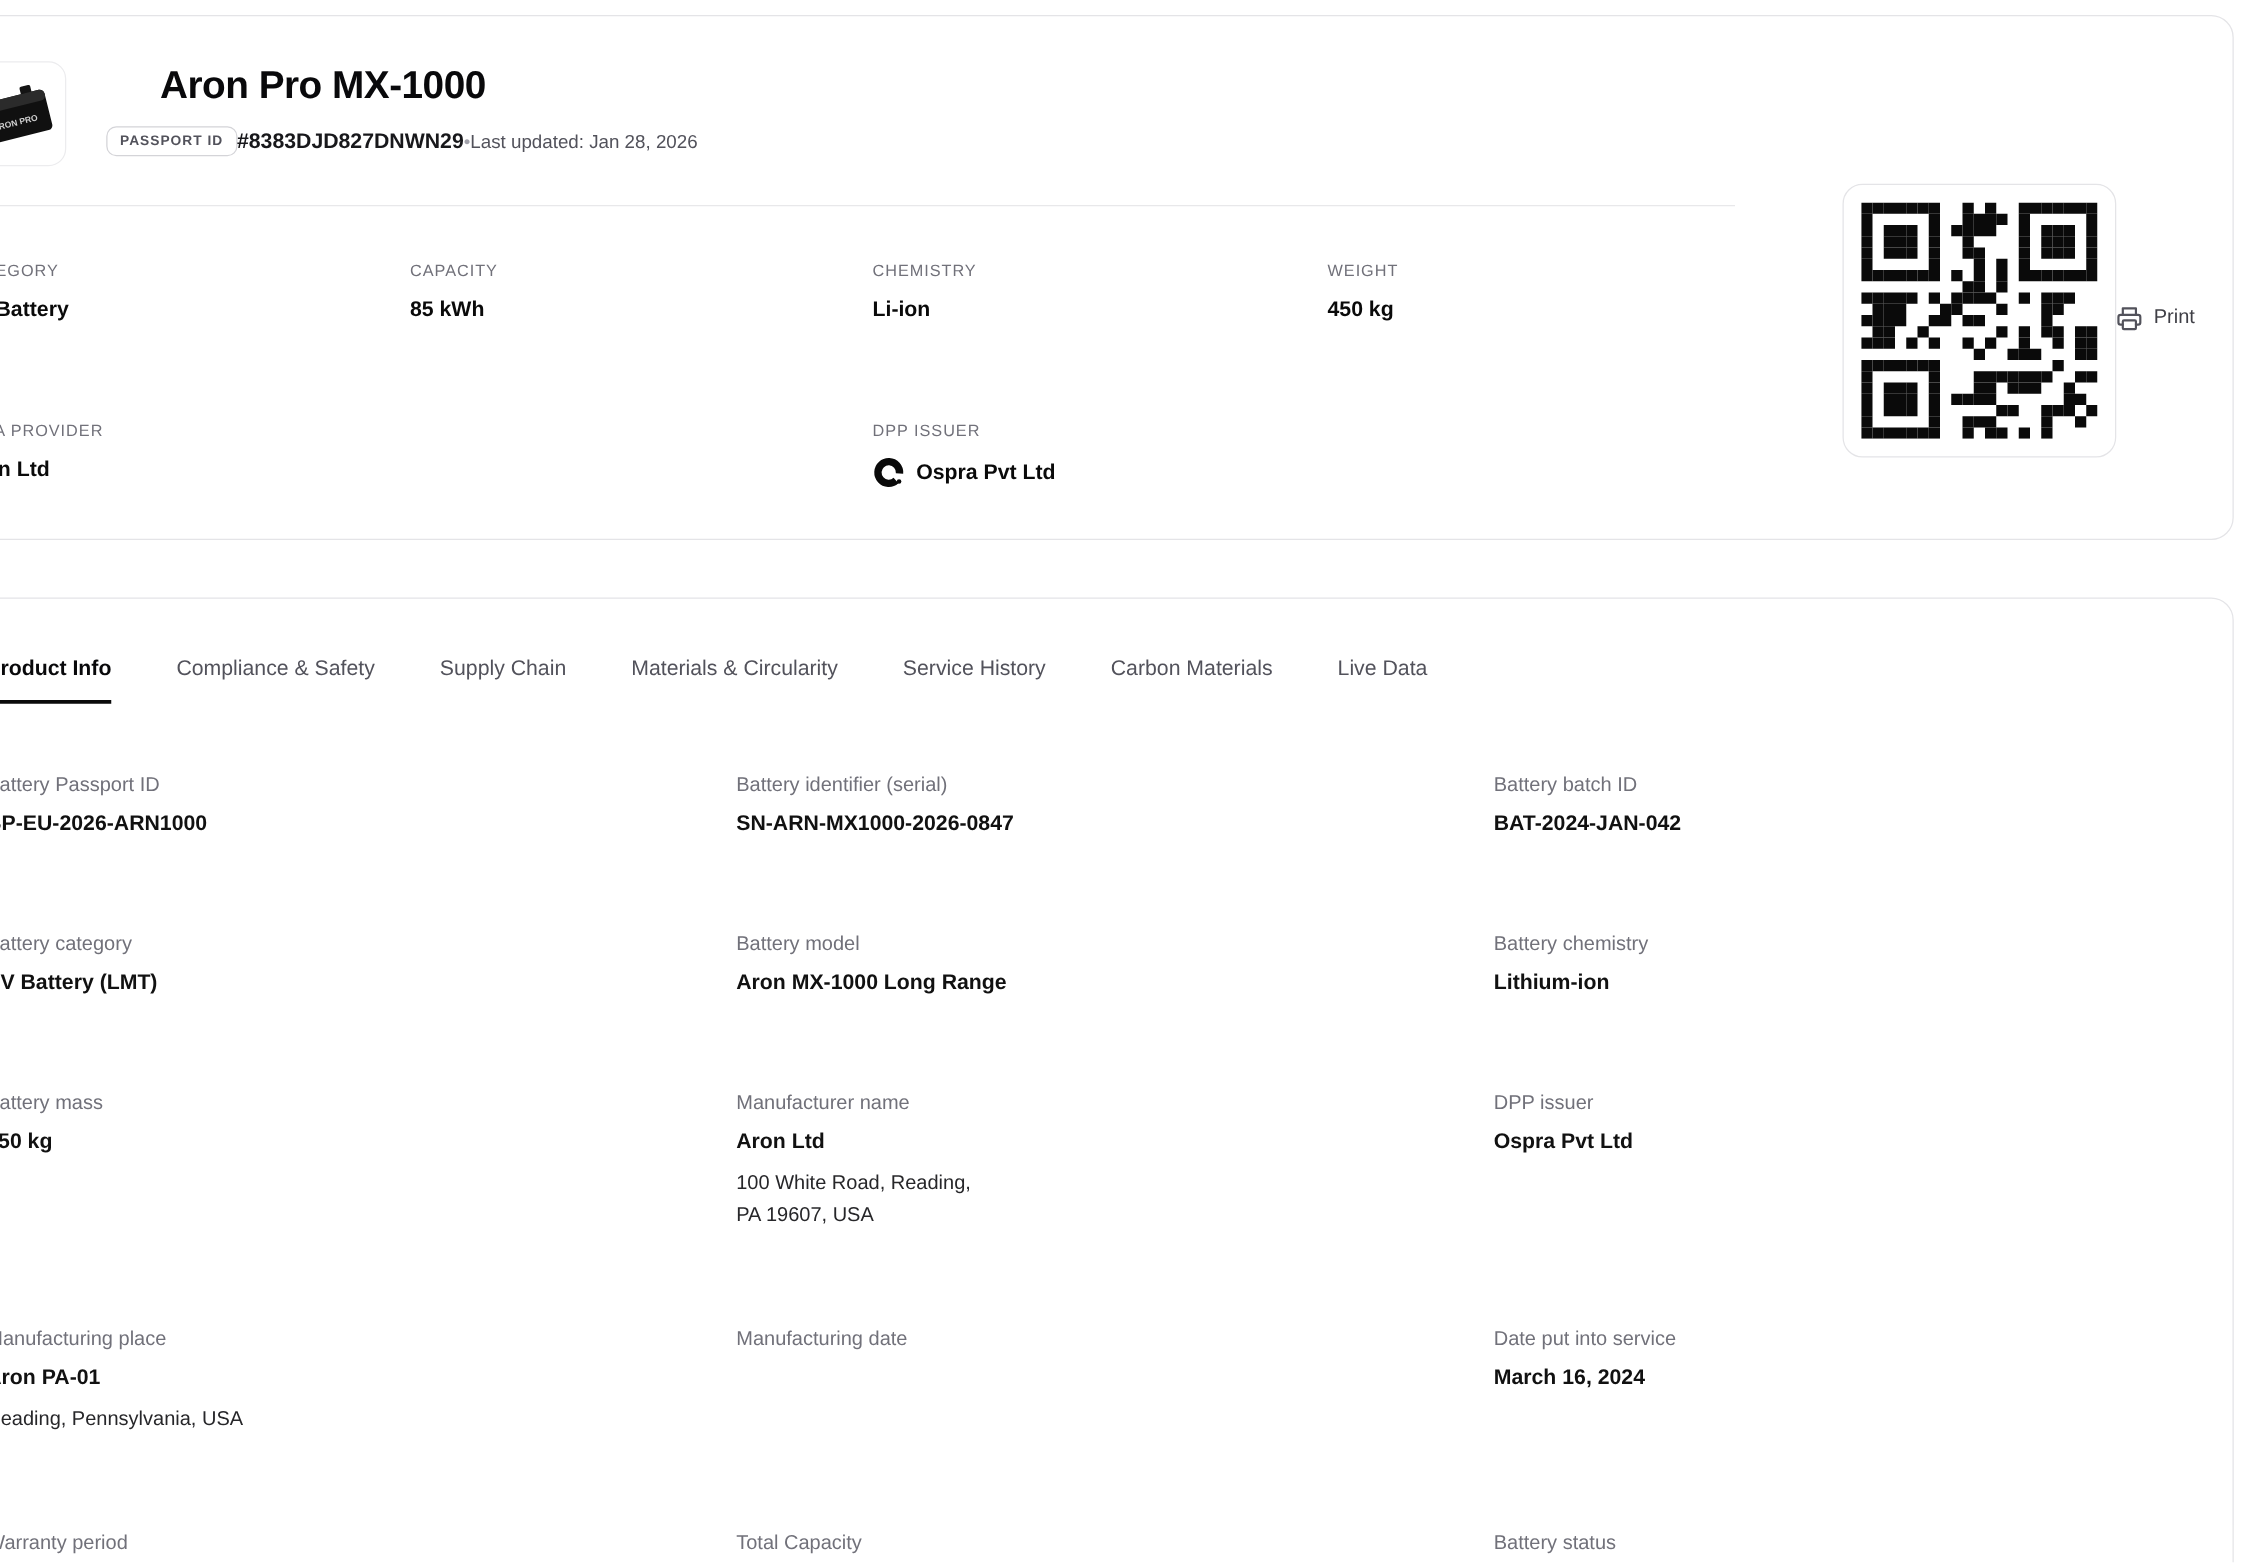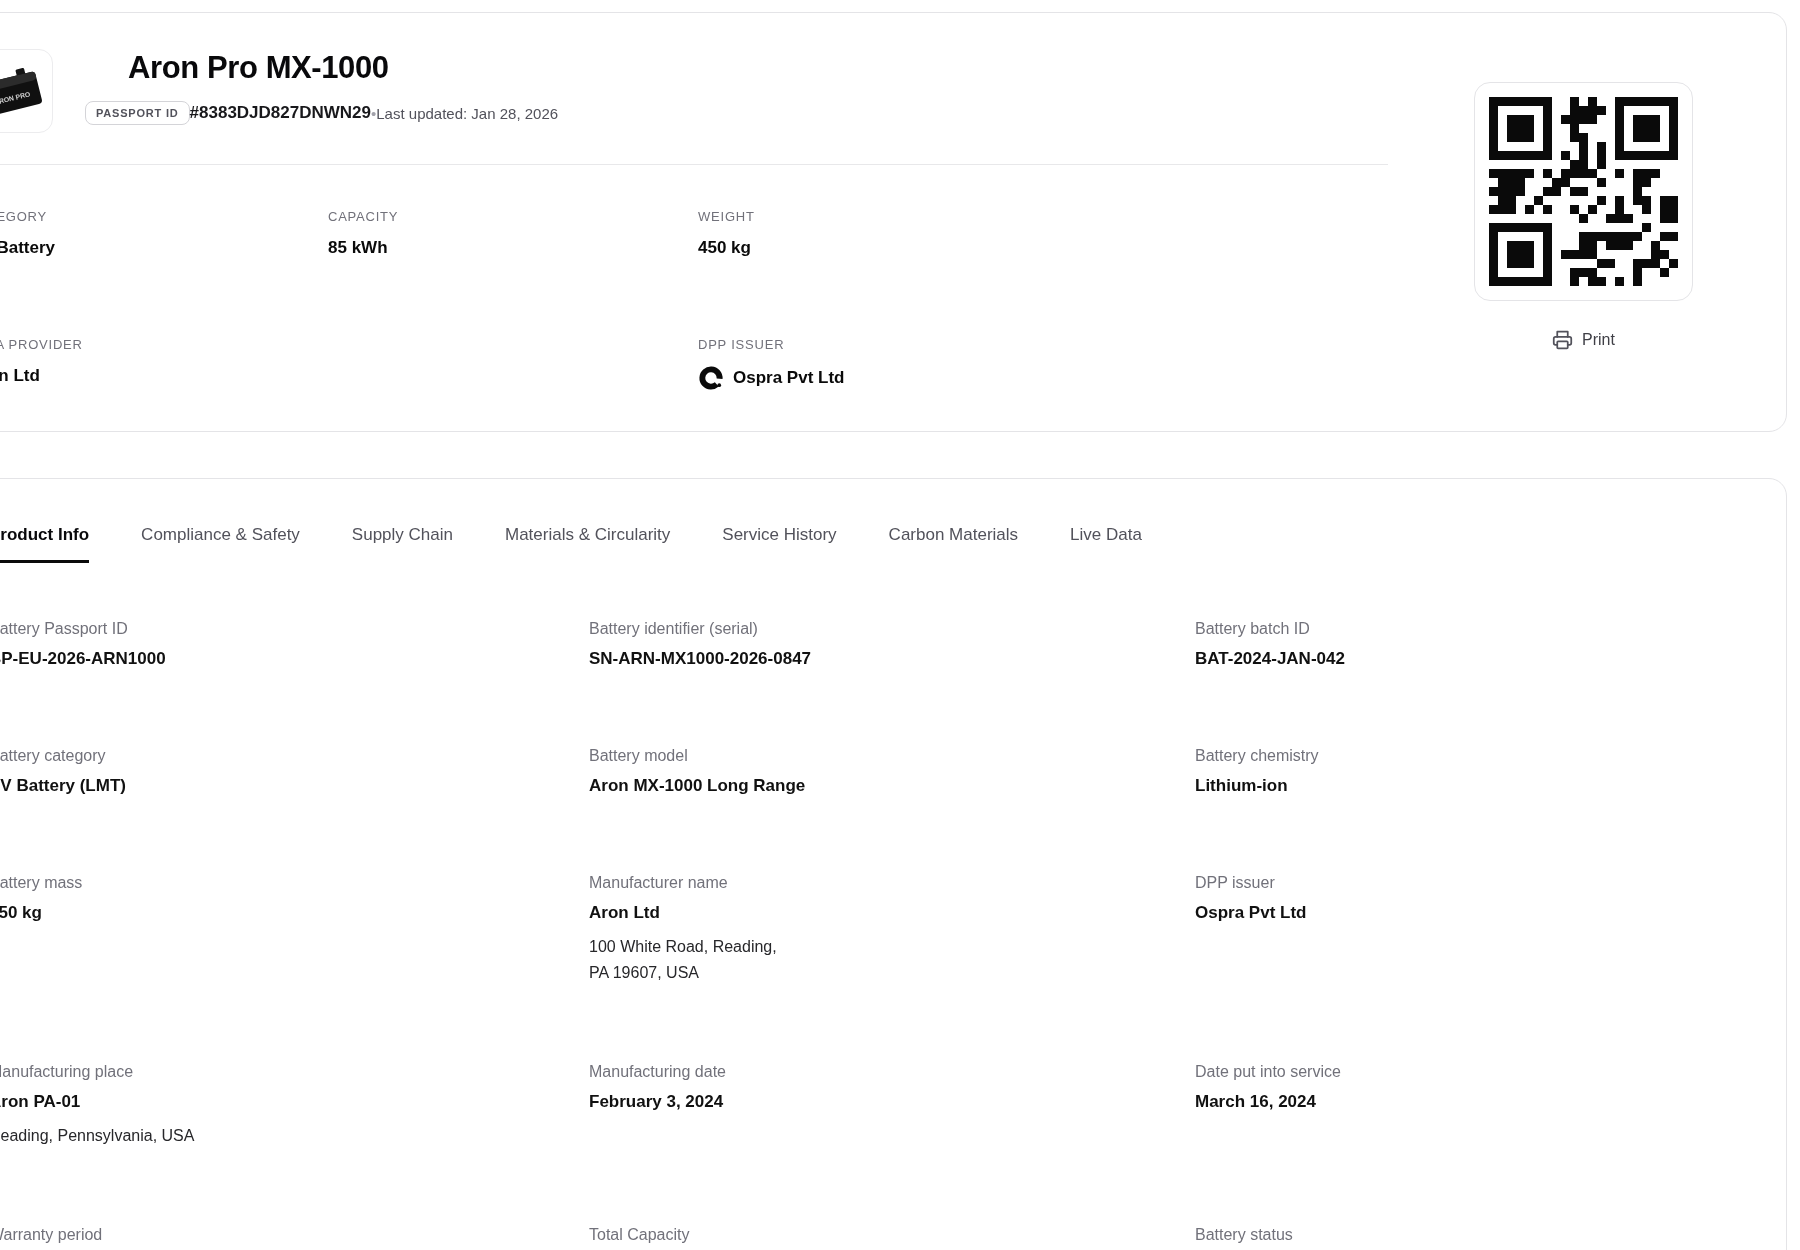--- a/index.html
+++ b/index.html
@@ -26,21 +26,21 @@
 
   .spec-grid, .provider-grid { display:grid; grid-template-columns:359px 370px 364px 1fr; }
   .spec-grid { margin-top:42px; }
   .provider-grid { margin-top:76px; }
   .spec-label { font-size:13px; font-weight:500; letter-spacing:0.06em; color:#71717a; line-height:20px; }
   .spec-value { margin-top:10px; font-size:17px; font-weight:700; color:#0a0a0a; line-height:22px; }
   .issuer-cell { grid-column:3; }
   .issuer-value { display:flex; align-items:center; gap:9px; }
   .issuer-value svg { flex:none; }
 
-  .header-right { margin-left:86px; flex:none; display:flex; flex-direction:column; align-items:center; }
+  .header-right { margin-left:86px; flex:none; display:flex; flex-direction:row; align-items:center; }
   .qr-box { margin-top:33px; width:219px; height:219px; border:1px solid #e4e4e7; border-radius:16px;
             padding:14px; background:#fff; }
   .print-btn { margin-top:28px; display:flex; align-items:center; gap:9px; background:none; border:none;
                cursor:pointer; font-family:inherit; font-size:16px; color:#3f3f46; }
   .print-btn svg { display:block; }
 
   
   .card-body { margin-top:478px; position:absolute; top:0; left:0; width:1859px; height:830px;
                padding:44px 60px 0 60px; }
   .tabs { display:flex; gap:52px; margin-bottom:56px; }
@@ -85,20 +85,24 @@
         </div>
 
         <div class="spec-grid">
           <div>
             <div class="spec-label">CATEGORY</div>
             <div class="spec-value">EV Battery</div>
           </div>
           <div>
             <div class="spec-label">CAPACITY</div>
             <div class="spec-value">85 kWh</div>
+          </div>
+          <div>
+            <div class="spec-label">CHEMISTRY</div>
+            <div class="spec-value">Li-ion</div>
           </div>
           <div>
             <div class="spec-label">WEIGHT</div>
             <div class="spec-value">450 kg</div>
           </div>
         </div>
 
         <div class="provider-grid">
           <div>
             <div class="spec-label">DATA PROVIDER</div>
@@ -406,21 +410,20 @@
           <div class="f-value">Ospra Pvt Ltd</div>
         </div>
 
         <div>
           <div class="f-label">Manufacturing place</div>
           <div class="f-value">Aron PA-01</div>
           <div class="f-extra">Reading, Pennsylvania, USA</div>
         </div>
         <div>
           <div class="f-label">Manufacturing date</div>
-          <div class="f-value">February 3, 2024</div>
         </div>
         <div>
           <div class="f-label">Date put into service</div>
           <div class="f-value">March 16, 2024</div>
         </div>
 
         <div>
           <div class="f-label">Warranty period</div>
 
         </div>

